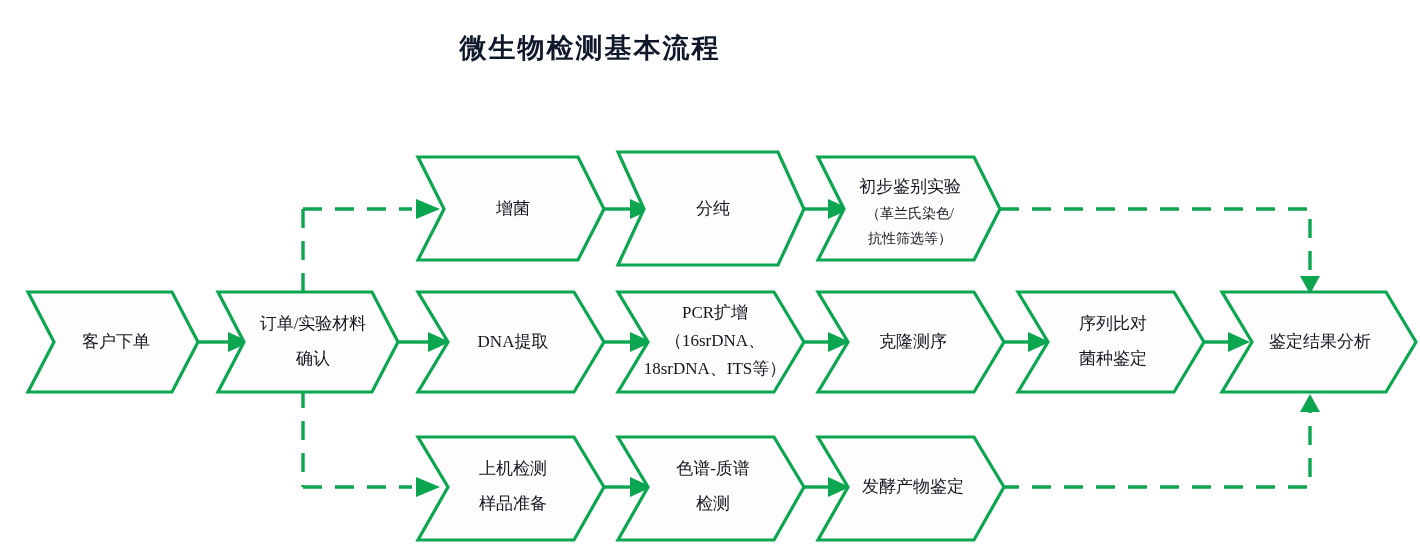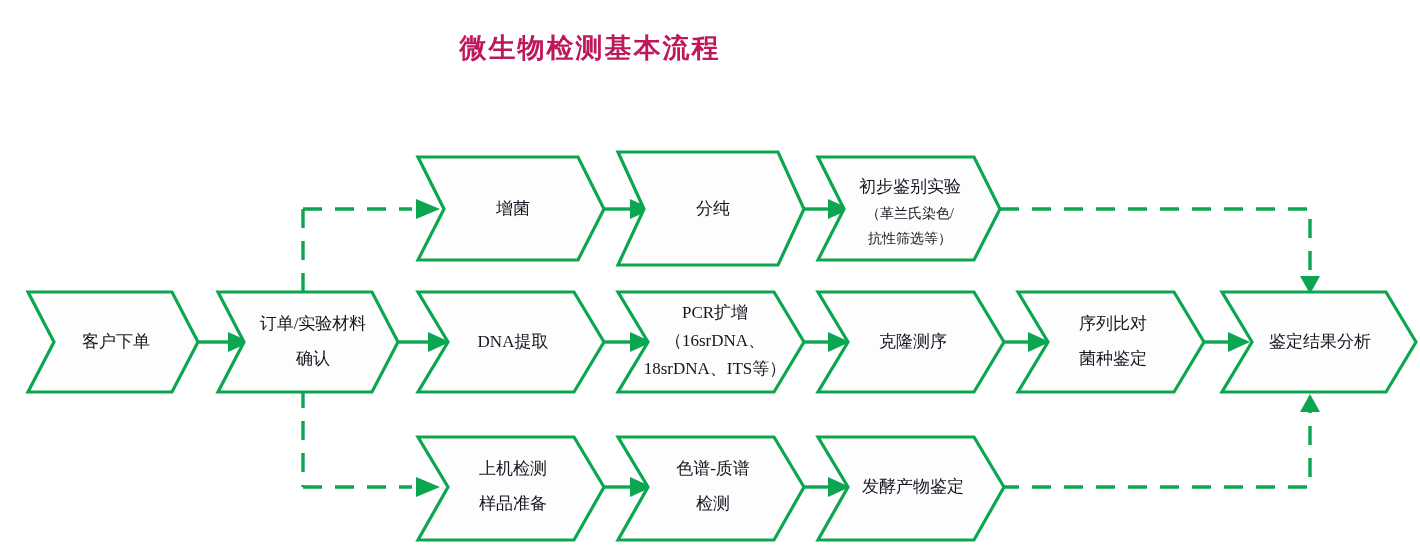--- a/index.html
+++ b/index.html
@@ -22,21 +22,21 @@
   .title {
     position: absolute;
     left: 0;
     top: 30px;
     width: 1180px;
     text-align: center;
     font-family: "Liberation Serif", "DejaVu Serif", serif;
     font-size: 27px;
     font-weight: bold;
     letter-spacing: 2px;
-    color: #be185d;
+    color: #0f172a;
   }
   svg.flow {
     position: absolute;
     left: 0;
     top: 0;
     width: 1420px;
     height: 546px;
   }
   .chev {
     fill: #fdfdfd;

